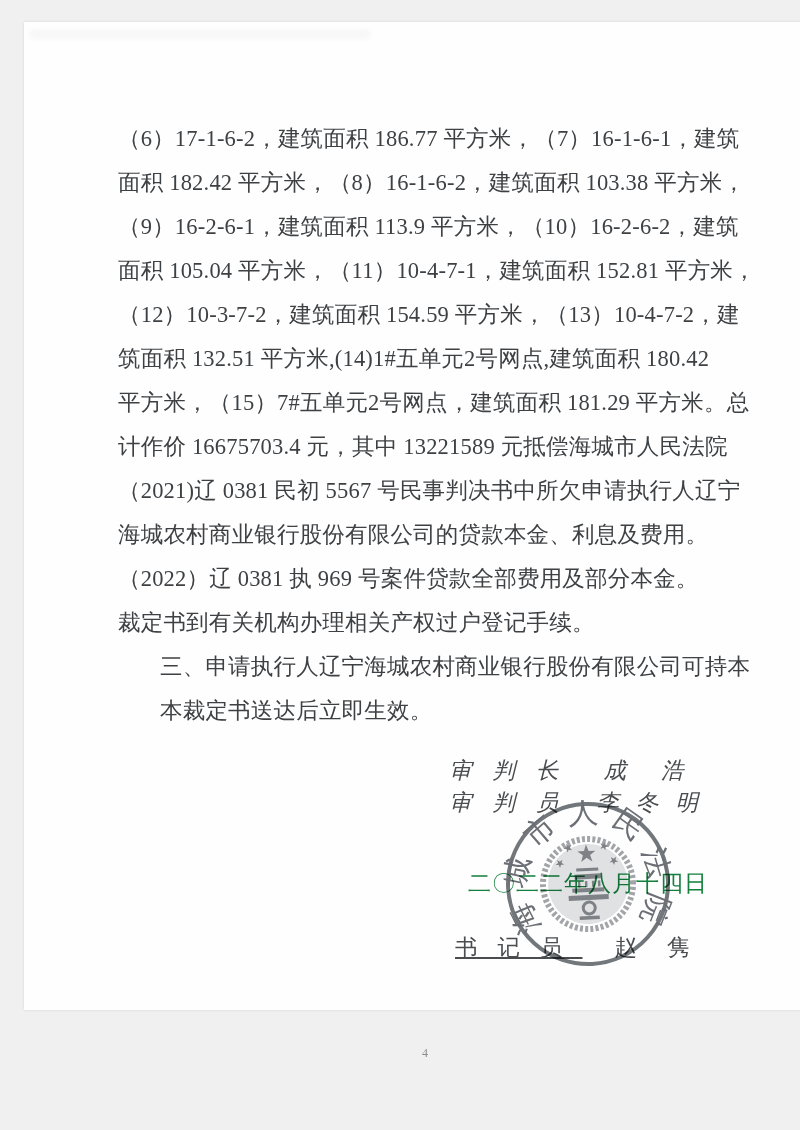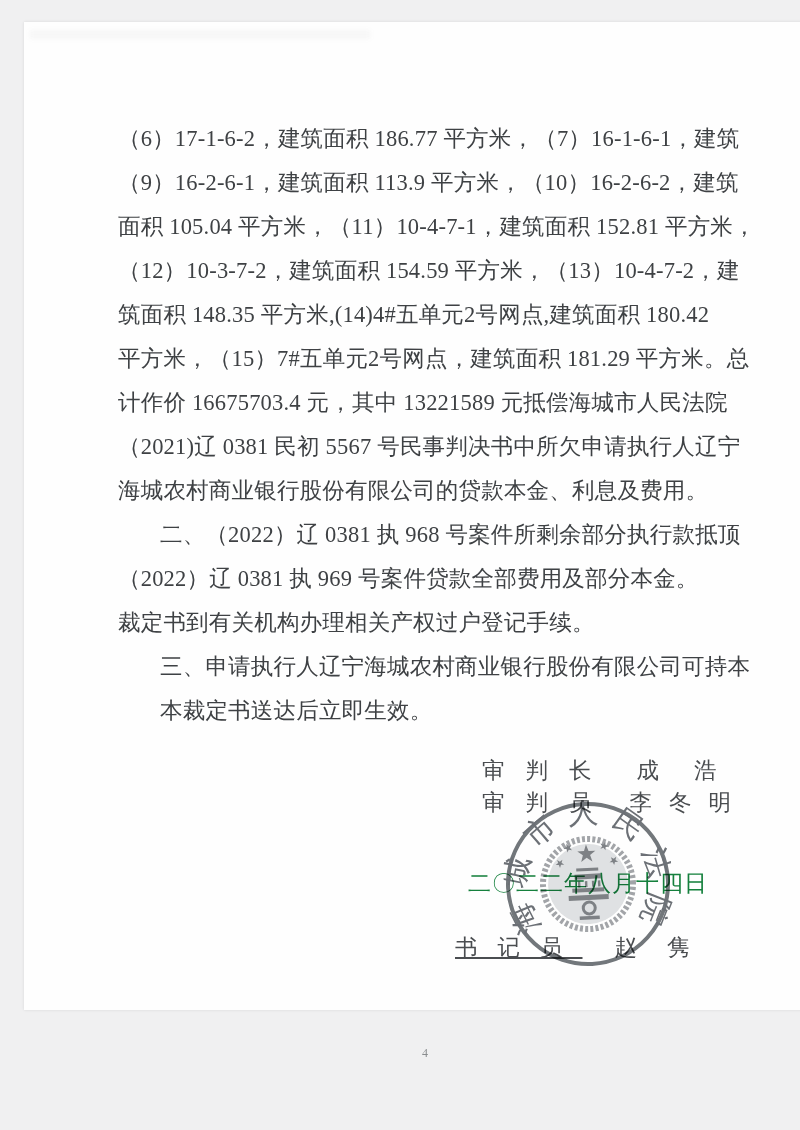--- a/index.html
+++ b/index.html
@@ -21,21 +21,21 @@
   }
   
   .body-text{
     position:absolute;left:94px;top:95px;width:606px;
     font-size:22.5px;line-height:44px;color:#3e4144;
     letter-spacing:0.2px;
   }
   .line{white-space:nowrap;}
   .line.indent{padding-left:42px;}
   
-  .sig-rows{position:absolute;left:458px;top:733px;width:300px;}
+  .sig-rows{position:absolute;left:425px;top:733px;width:300px;font-style:italic;}
   .sig-row{height:31.5px;white-space:nowrap;font-size:22.5px;color:#4a4d50;}
   .lbl{letter-spacing:21px;}
   .nm{display:inline-block;}
   .sig-row.r0 .nm{margin-left:24px;letter-spacing:35px;}
   .sig-row.r1 .nm{margin-left:17px;letter-spacing:17px;}
   .sig-row.r2 .nm{margin-left:51px;letter-spacing:17px;}
   .date-line{
     position:absolute;left:444px;top:846px;
     font-size:23px;letter-spacing:1px;color:#15803d;white-space:nowrap;
   }
@@ -59,29 +59,29 @@
 </style>
 </head>
 <body>
 
 <div class="sheet">
 
   <div class="smudge"></div>
 
   <div class="body-text" id="body-lines">
       <div class="line">（6）17-1-6-2，建筑面积 186.77 平方米，（7）16-1-6-1，建筑</div>
+      <div class="line">面积 182.42 平方米，（8）16-1-6-2，建筑面积 103.38 平方米，</div>
       <div class="line">（9）16-2-6-1，建筑面积 113.9 平方米，（10）16-2-6-2，建筑</div>
       <div class="line">面积 105.04 平方米，（11）10-4-7-1，建筑面积 152.81 平方米，</div>
       <div class="line">（12）10-3-7-2，建筑面积 154.59 平方米，（13）10-4-7-2，建</div>
-      <div class="line">筑面积 148.35 平方米,(14)4#五单元2号网点,建筑面积 180.42</div>
+      <div class="line">筑面积 132.51 平方米,(14)1#五单元2号网点,建筑面积 180.42</div>
       <div class="line">平方米，（15）7#五单元2号网点，建筑面积 181.29 平方米。总</div>
       <div class="line">计作价 16675703.4 元，其中 13221589 元抵偿海城市人民法院</div>
       <div class="line">（2021)辽 0381 民初 5567 号民事判决书中所欠申请执行人辽宁</div>
       <div class="line">海城农村商业银行股份有限公司的贷款本金、利息及费用。</div>
-      <div class="line indent">二、（2022）辽 0381 执 968 号案件所剩余部分执行款抵顶</div>
       <div class="line">（2022）辽 0381 执 969 号案件贷款全部费用及部分本金。</div>
       <div class="line">裁定书到有关机构办理相关产权过户登记手续。</div>
       <div class="line indent">三、申请执行人辽宁海城农村商业银行股份有限公司可持本</div>
       <div class="line indent">本裁定书送达后立即生效。</div>
     </div>
 
   <div class="sig-rows" id="sig-rows">
       <div class="sig-row r0"><span class="lbl">审判长</span><span class="nm">成浩</span></div>
       <div class="sig-row r1"><span class="lbl">审判员</span><span class="nm">李冬明</span></div>
     </div>

